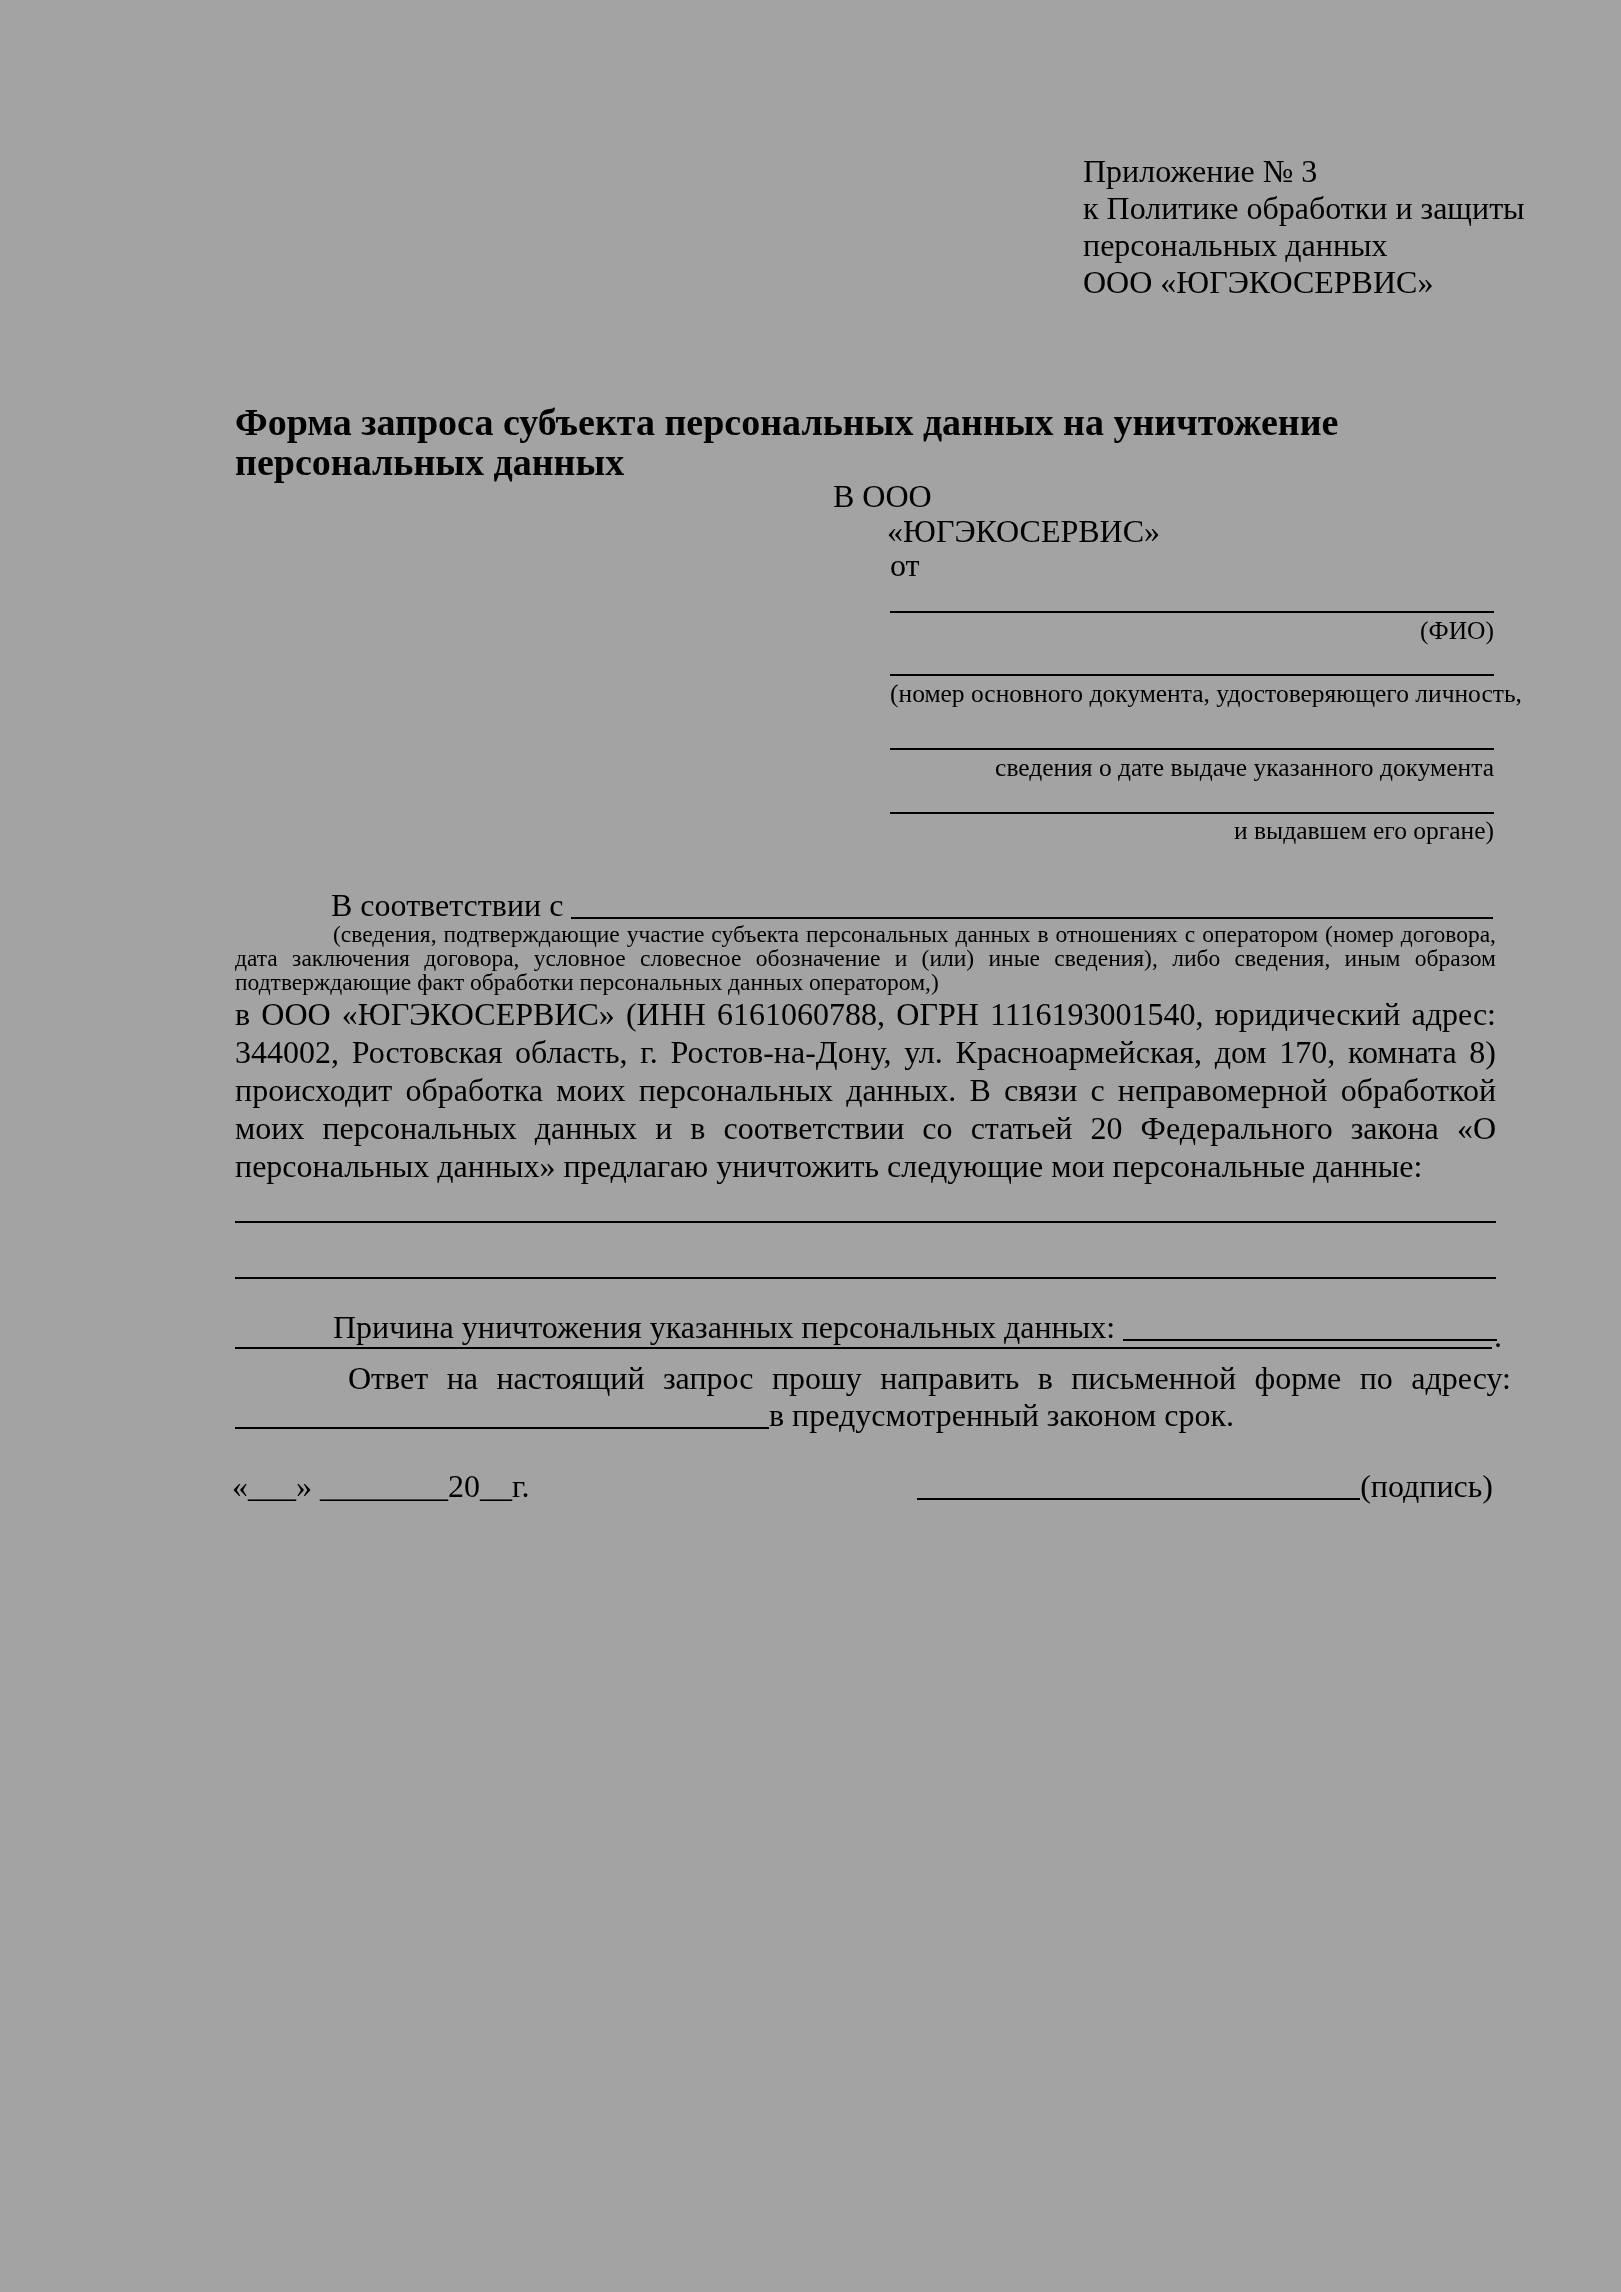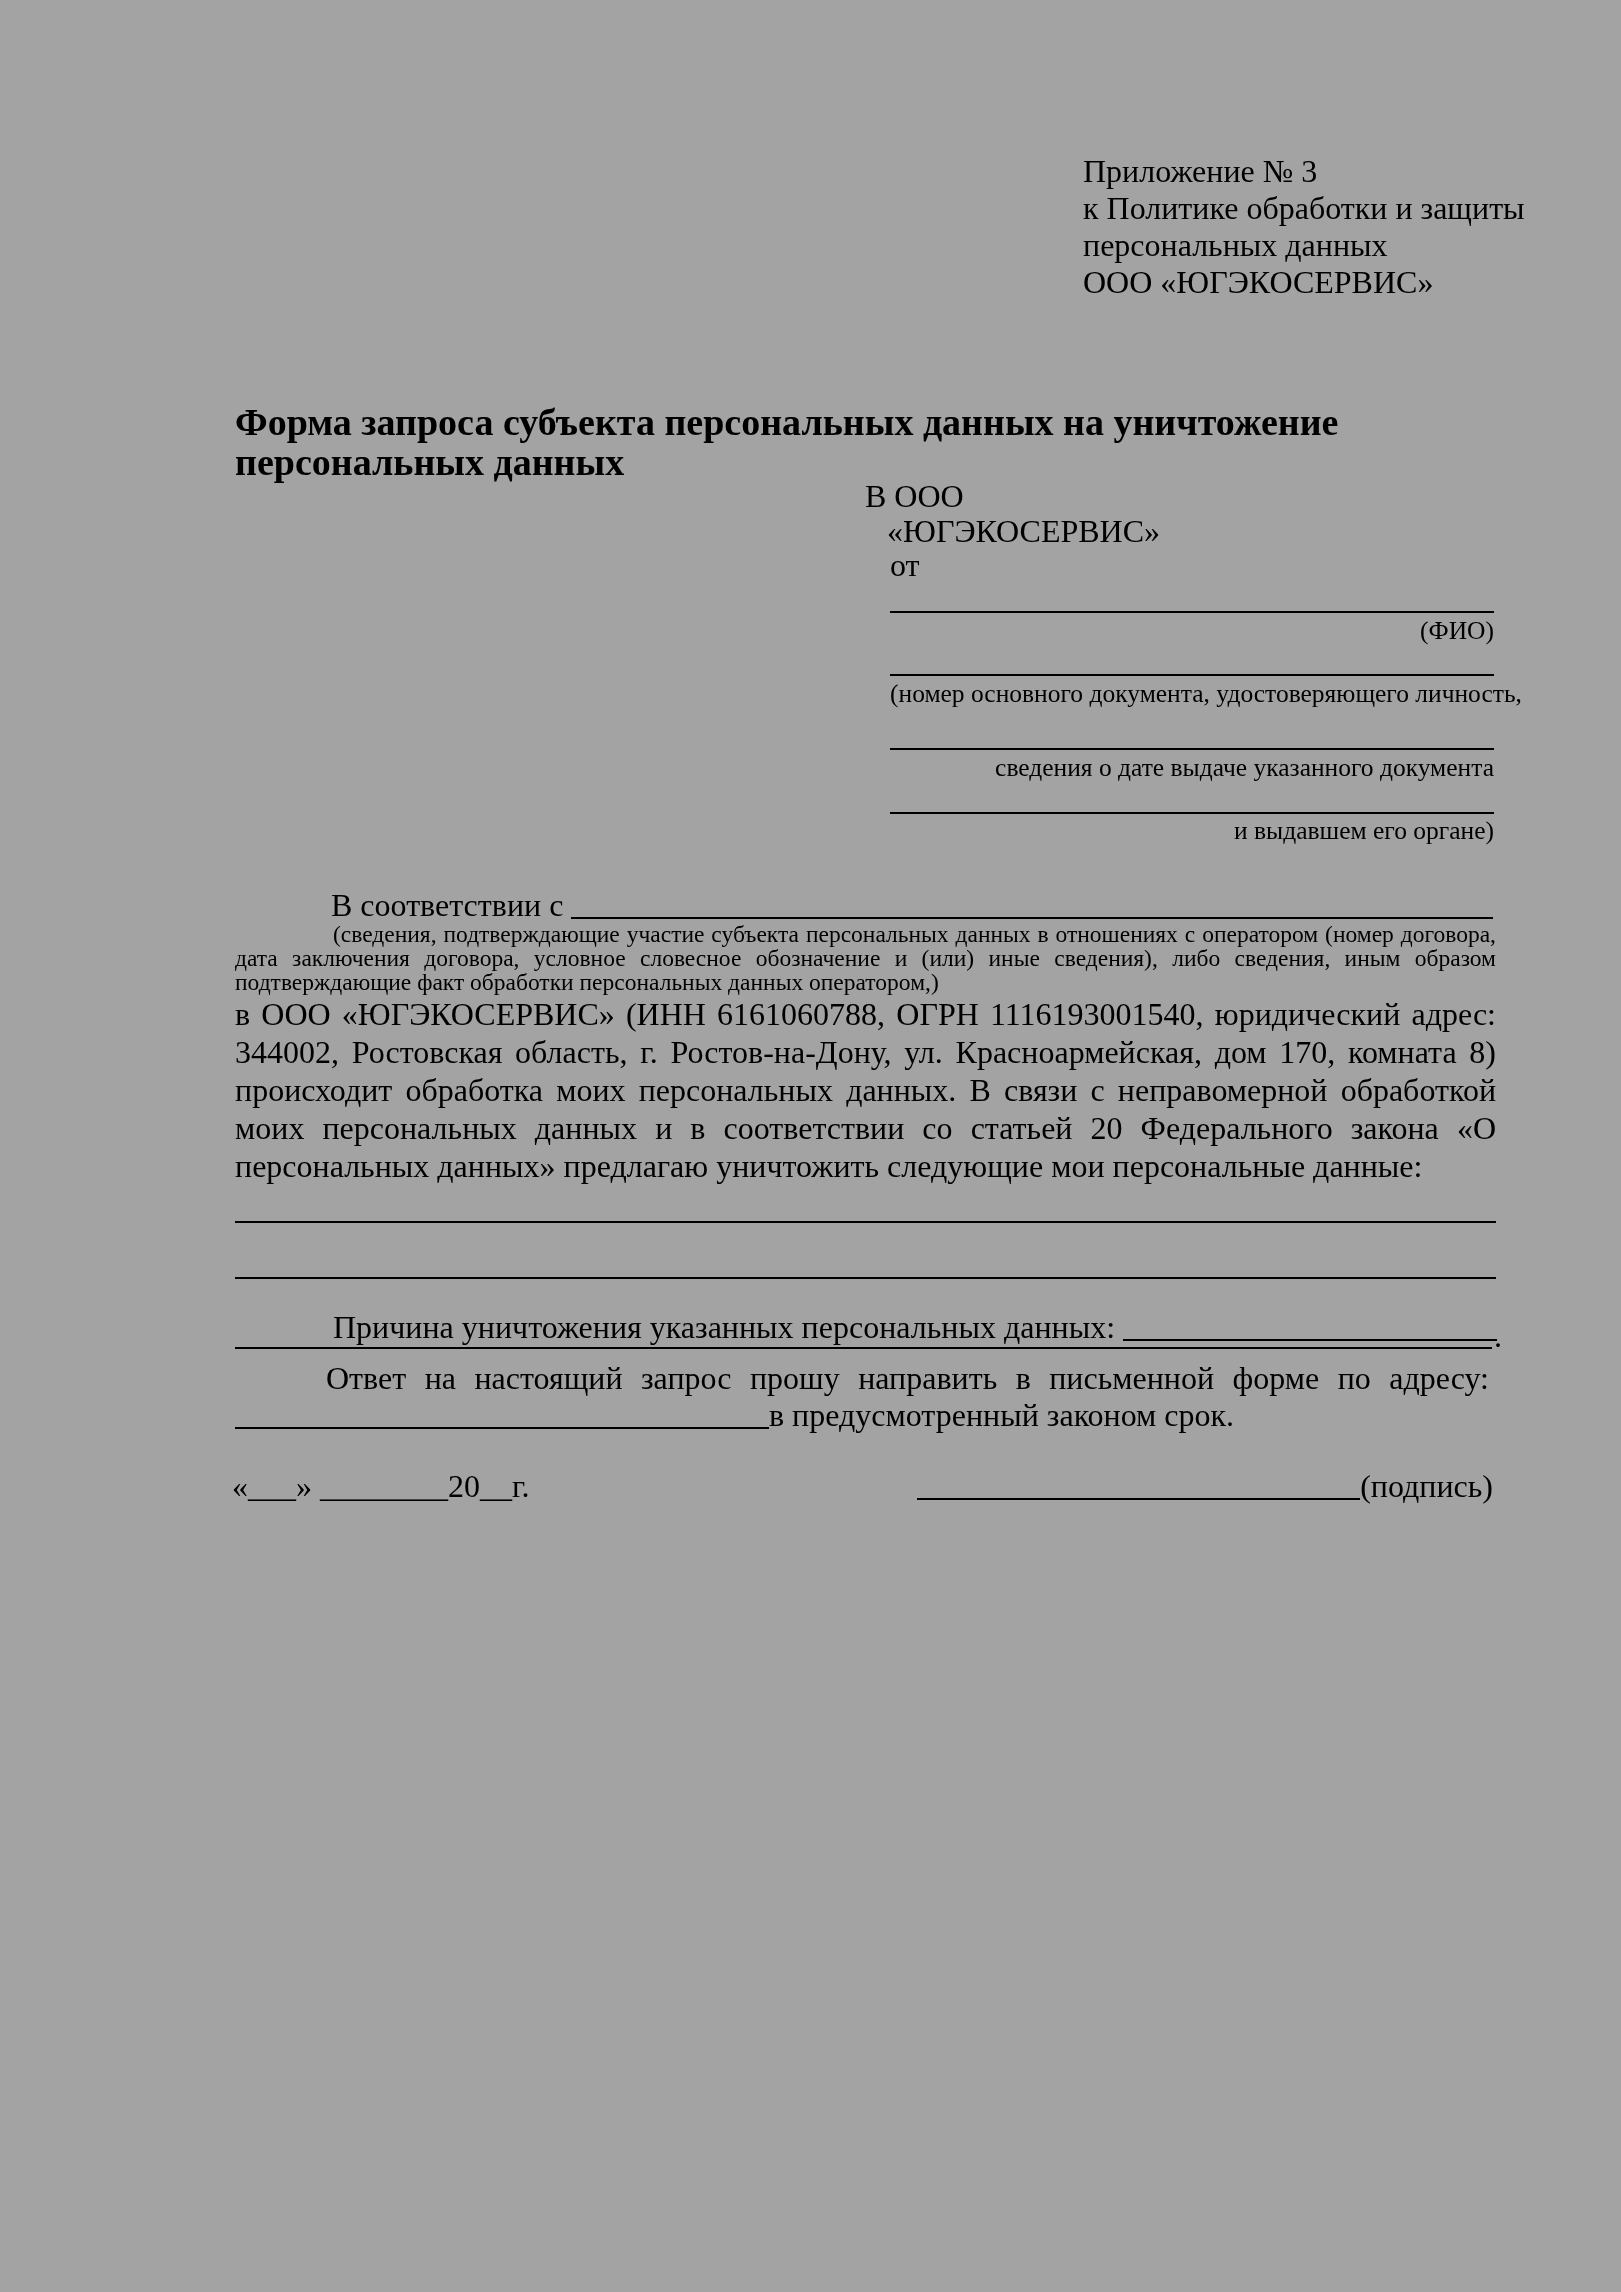--- a/index.html
+++ b/index.html
@@ -12,21 +12,21 @@
     overflow:hidden;
   }
   .abs{position:absolute;}
   .t{font-size:32px;line-height:37px;white-space:pre;}
   
   .appendix{left:1083px;top:153px;font-size:32px;line-height:37px;}
   
   .title{left:235px;top:402px;width:1261px;text-align:left;
          font-weight:bold;font-size:38px;line-height:40px;}
   
-  .addr-vooo{left:833px;top:478px;margin-left:32px;}
+  .addr-vooo{left:833px;top:478px;}
   .addr-name{left:887px;top:513px;}
   .addr-ot{left:890px;top:547px;}
   
   .fld-line{left:890px;width:604px;height:0;border-top:2px solid #000;}
   .fl1{top:611px}.fl2{top:674px}.fl3{top:748px}.fl4{top:812px}
   .fld-cap{left:890px;width:604px;text-align:right;font-size:25.5px;
            line-height:27.4px;white-space:nowrap;}
   .fc1{top:617px}.fc2{top:680px}.fc3{top:754px}.fc4{top:817px}
   
   .accordance-row{left:331px;top:887px;width:1162px;display:flex;}
@@ -42,21 +42,21 @@
   .rule{left:235px;width:1261px;height:0;border-top:2px solid #000;}
   .rA{top:1221px}.rB{top:1277px}
   
   .reason-row{left:333px;top:1309px;width:1164px;display:flex;}
   .reason-row .lbl{white-space:nowrap;font-size:32px;line-height:37px;}
   
   .period-row{left:235px;top:1318px;width:1267px;display:flex;
               font-size:32px;line-height:37px;}
   .period-row .fill{margin:0 2px 5.9px 0;}
   
-  .answer1{left:228px;top:1360px;width:1261px;font-size:32px;line-height:37px;
+  .answer1{left:250px;top:1360px;width:1261px;font-size:32px;line-height:37px;
            text-align:justify;text-align-last:justify;text-indent:98px;}
   .answer2-row{left:235px;top:1397px;width:1261px;display:flex;
                font-size:32px;line-height:37px;}
   .fill-fixed{width:534px;border-bottom:2px solid #000;margin:0 0 4.9px 0;}
   
   .date-line{left:232px;top:1468px;font-size:32px;line-height:37px;white-space:pre;}
   .sign-row{left:917px;top:1468px;width:576px;display:flex;
             font-size:32px;line-height:37px;justify-content:flex-end;}
   .sign-row .lbl{white-space:nowrap;}
 </style>

